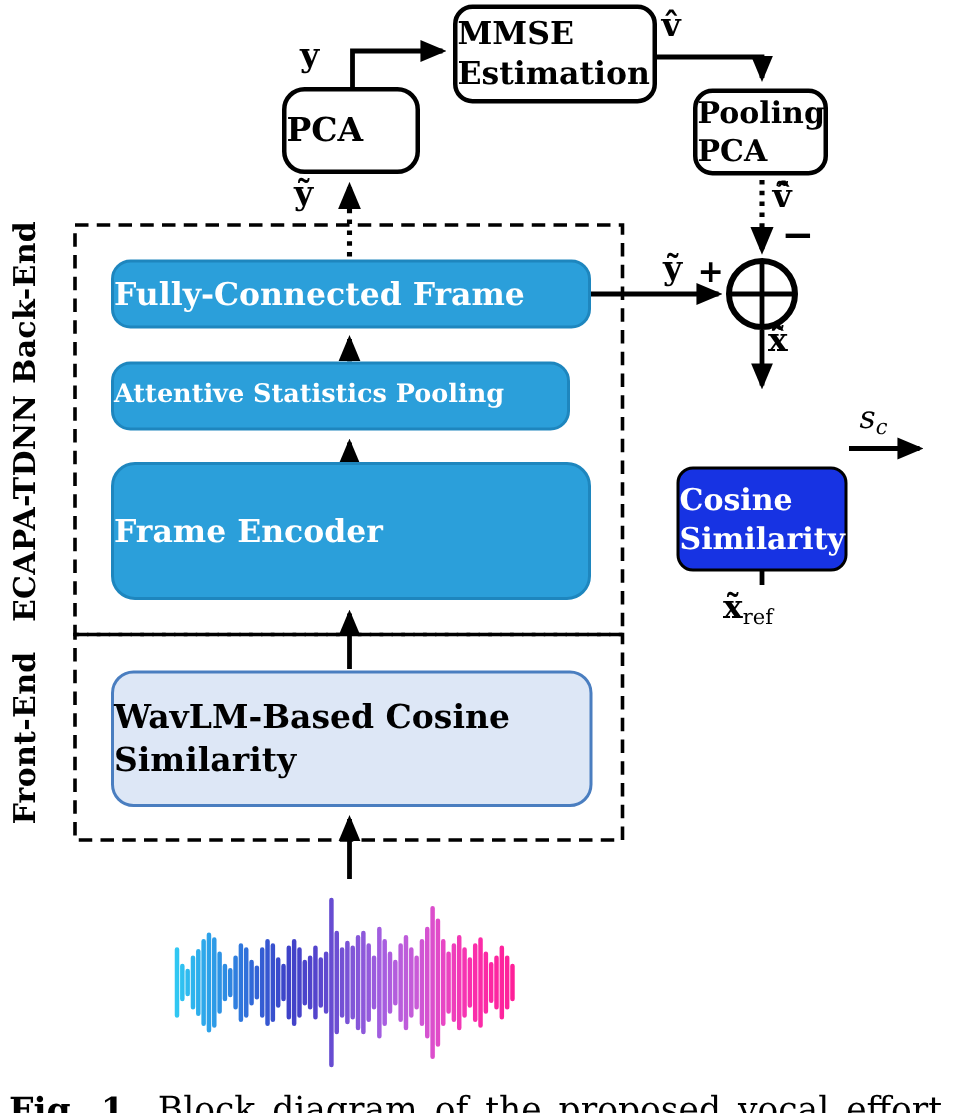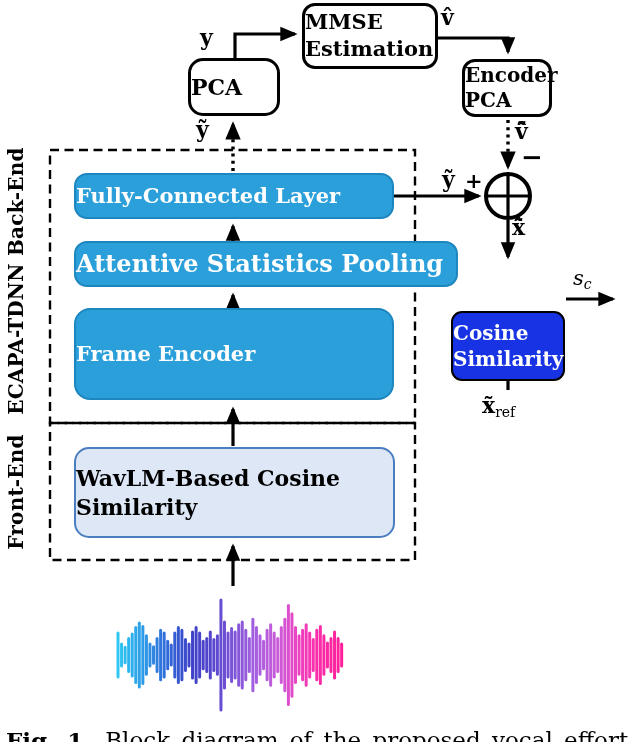--- a/index.html
+++ b/index.html
@@ -12,21 +12,21 @@
     position:absolute;box-sizing:border-box;display:flex;flex-direction:column;
     align-items:flex-start;justify-content:center;text-align:center;
     font-weight:bold;border-radius:13px;line-height:1.28;
   }
   .outline{background:#fff;border:3.5px solid #000;color:#000;}
   .proc{background:var(--process_fill);border:2px solid var(--process_border);color:#fff;}
   .mmse{left:302px;top:3px;width:136px;height:66px;font-size:21px;}
   .pca{left:188px;top:58px;width:92px;height:58px;font-size:22px;border-radius:15px;}
   .invpca{left:462px;top:59px;width:90px;height:58px;font-size:20px;line-height:1.25;border-width:3px;}
   .fc{left:74px;top:173px;width:320px;height:46px;font-size:21px;}
-  .asp{left:74px;top:241px;width:384px;height:46px;font-size:24px;}
+  .asp{left:74px;top:241px;width:306px;height:46px;font-size:17px;}
   .enc{left:74px;top:308px;width:320px;height:92px;font-size:21px;border-radius:16px;}
   .wavlm{
     left:74px;top:447px;width:321px;height:91px;font-size:22px;color:#000;
     background:var(--wavlm_fill);border:2.5px solid var(--wavlm_border);border-radius:15px;
   }
   .cosine{
     left:451px;top:263px;width:114px;height:70px;font-size:20px;color:#fff;
     background:var(--cosine_fill);border:2.5px solid #000;border-radius:11px;line-height:1.3;margin-top:48px;
   }
   .rotlabel{
@@ -106,25 +106,25 @@
   </svg>
 
   <div class="box outline mmse">
     <span>MMSE</span>
     <span>Estimation</span>
   </div>
   <div class="box outline pca">
     <span>PCA</span>
   </div>
   <div class="box outline invpca">
-    <span>Encoder</span>
+    <span>Pooling</span>
     <span>PCA</span>
   </div>
   <div class="box proc fc">
-    <span>Fully-Connected Layer</span>
+    <span>Fully-Connected Frame</span>
   </div>
   <div class="box proc asp">
     <span>Attentive Statistics Pooling</span>
   </div>
   <div class="box proc enc">
     <span>Frame Encoder</span>
   </div>
   <div class="box wavlm">
     <span>WavLM-Based Cosine</span>
     <span>Similarity</span>

